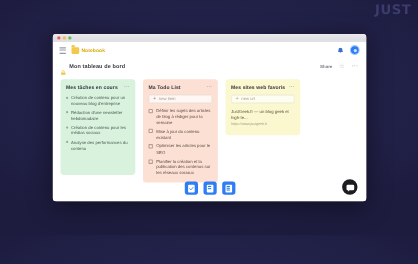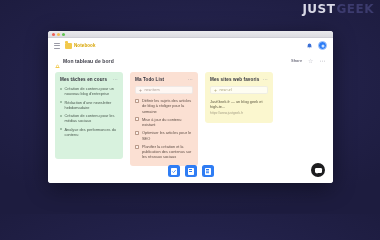--- a/index.html
+++ b/index.html
@@ -326,22 +326,21 @@
     width:0; height:0;
     border-left: 1.8px solid transparent;
     border-right: 1.8px solid transparent;
     border-top: 2px solid #fff;
   }
 </style>
 </head>
 <body>
 
 <div class="watermark">
-  <span class="wm-just">JUST</span>
-    <span class="wm-geek">GEEK</span>
+    <span class="wm-geek">JUST</span>
 </div>
 
 <div class="window">
 
   <div class="titlebar">
     <span class="dot red"></span>
     <span class="dot yellow"></span>
     <span class="dot green"></span>
   </div>
 

